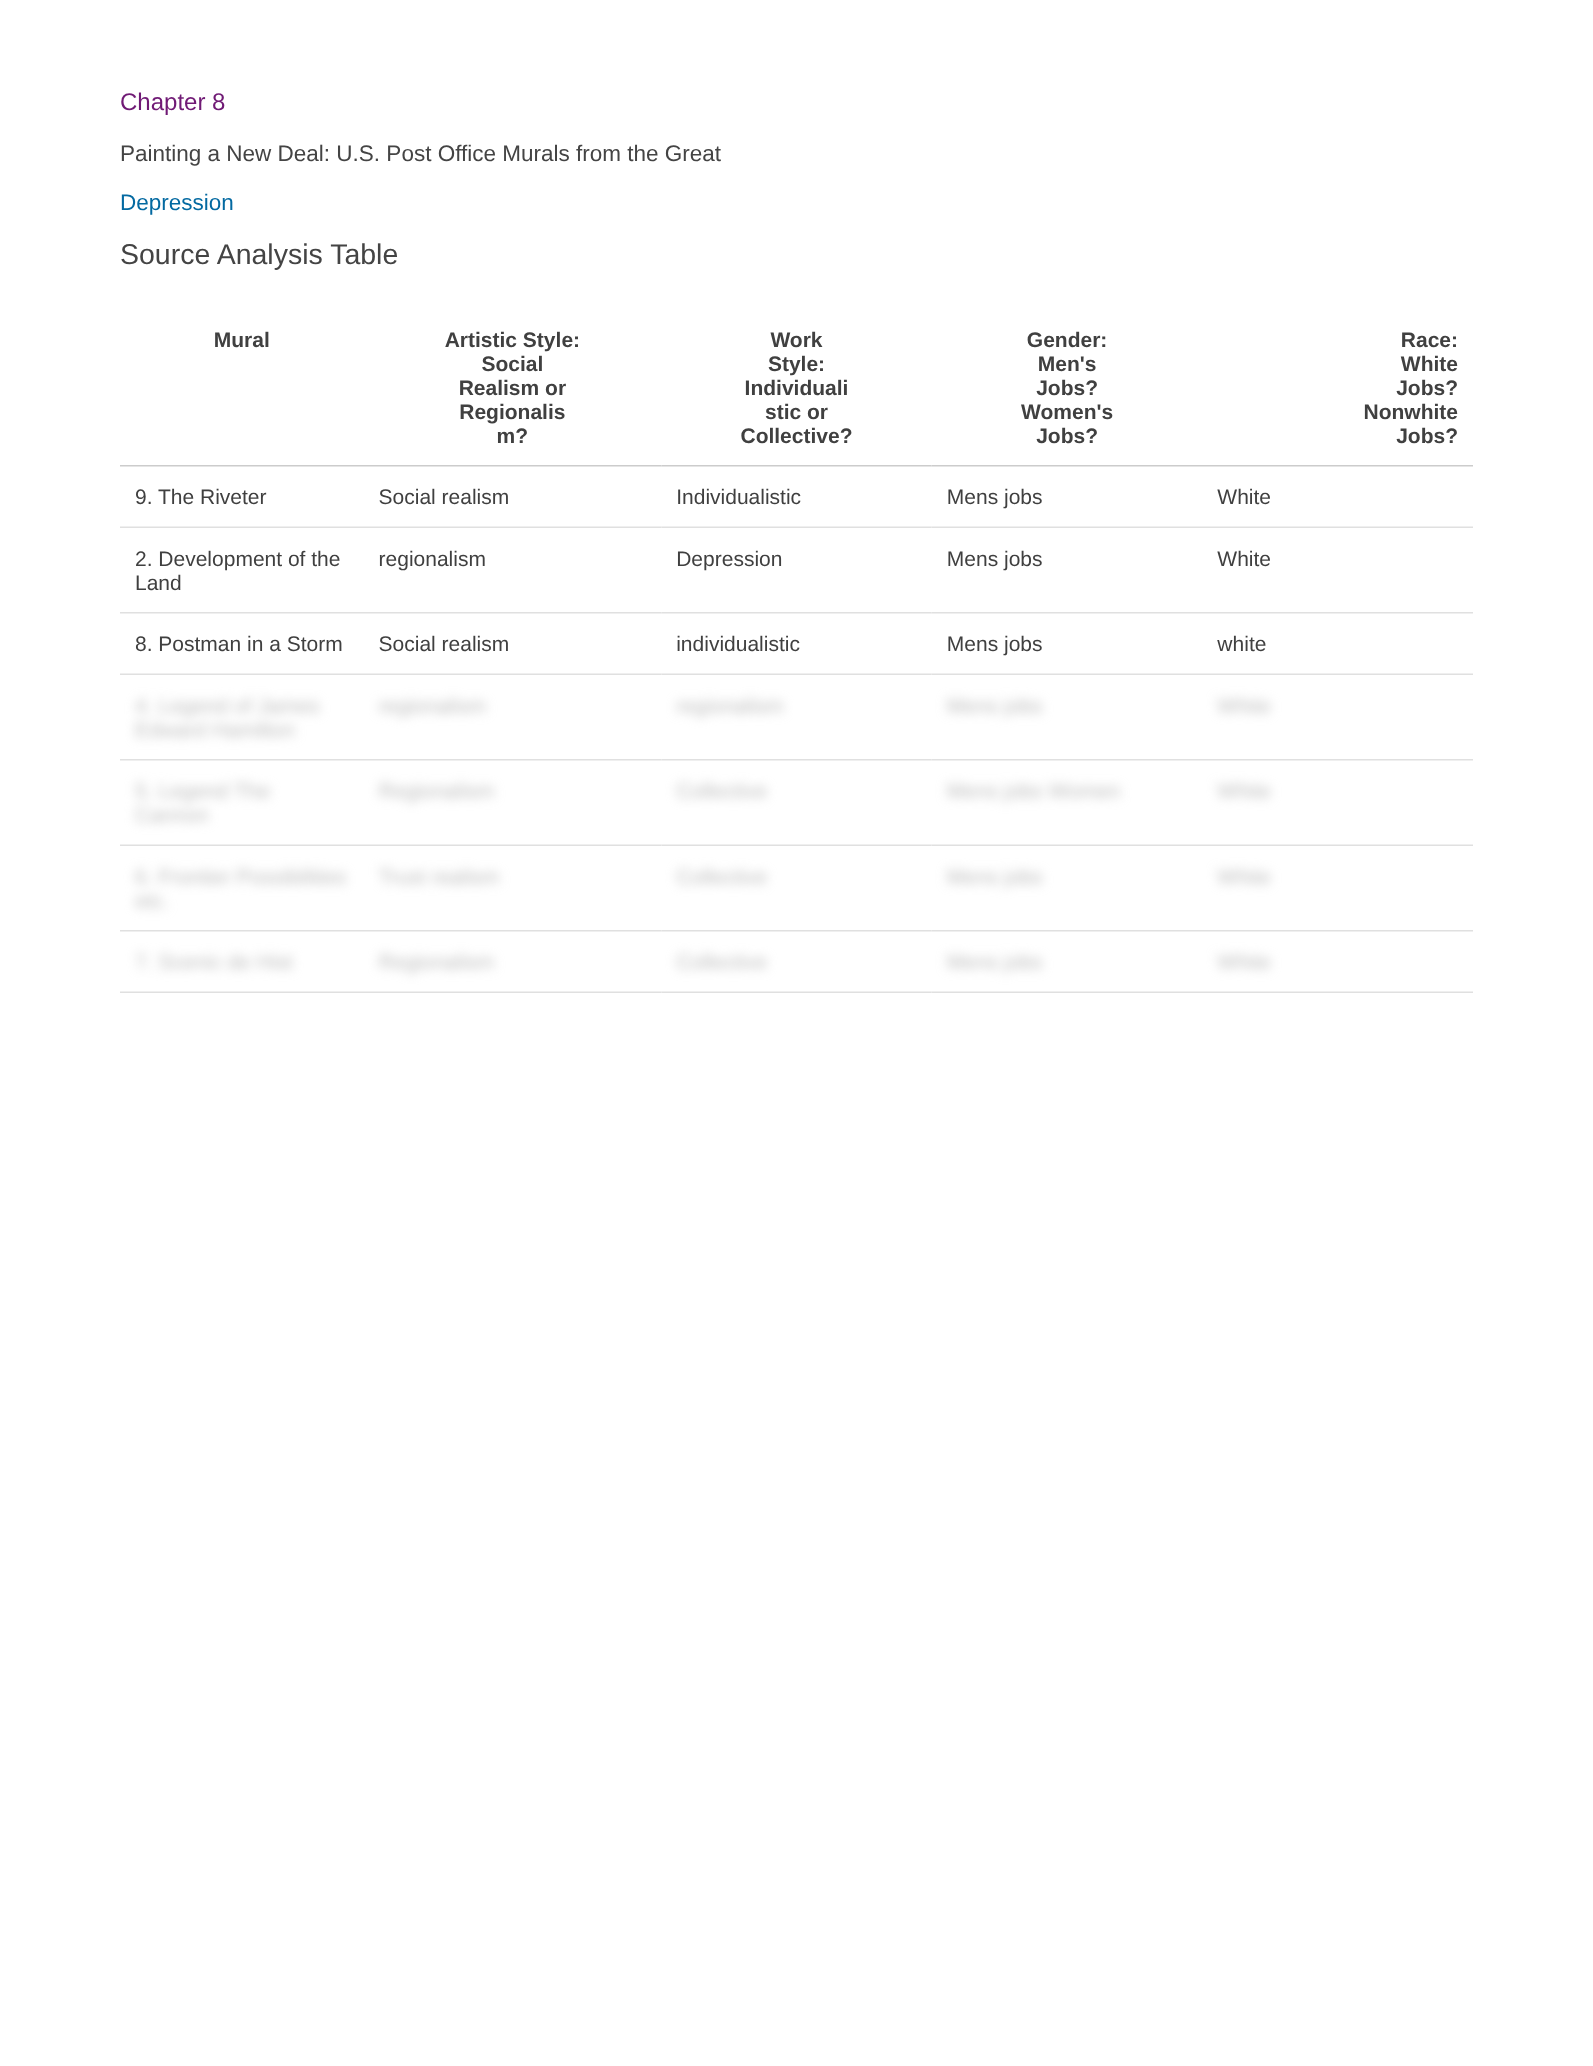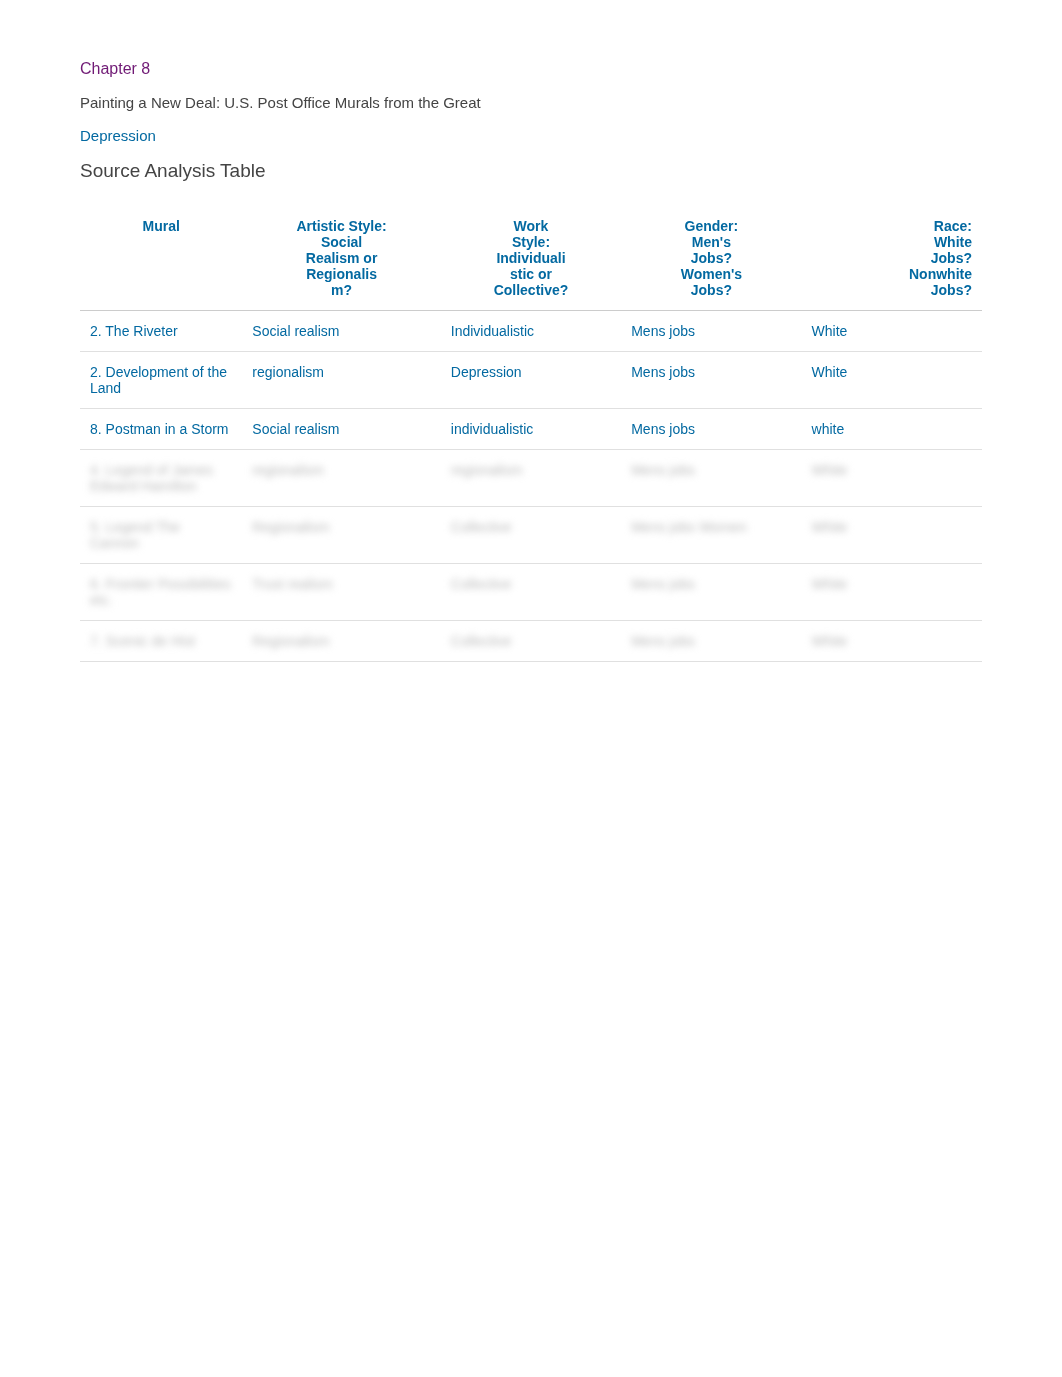--- a/index.html
+++ b/index.html
@@ -49,21 +49,21 @@
     table {
       width: 100%;
       border-collapse: collapse;
       table-layout: fixed;
     }
 
     th, td {
       vertical-align: top;
       padding: 12px 10px;
       font-size: 14px;
-      color: #0369a1;
+      color: #404040;
       border: none;
     }
 
     thead tr {
       border-bottom: 1px solid #ccc;
     }
 
     tbody tr {
       border-bottom: 1px solid #e0e0e0;
     }
@@ -89,21 +89,21 @@
     <tr>
       <th class="col-mural">Mural</th>
       <th class="col-artistic">Artistic Style:<br>Social<br>Realism or<br>Regionalis<br>m?</th>
       <th class="col-work">Work<br>Style:<br>Individuali<br>stic or<br>Collective?</th>
       <th class="col-gender">Gender:<br>Men's<br>Jobs?<br>Women's<br>Jobs?</th>
       <th class="col-race">Race:<br>White<br>Jobs?<br>Nonwhite<br>Jobs?</th>
     </tr>
   </thead>
   <tbody id="table-body">
   <tr>
-        <td>2.  The Riveter</td>
+        <td>9.  The Riveter</td>
         <td>Social realism</td>
         <td>Individualistic</td>
         <td>Mens jobs</td>
         <td>White</td>
       </tr>
       <tr>
         <td>2.  Development of the Land</td>
         <td>regionalism</td>
         <td>Depression</td>
         <td>Mens jobs</td>

